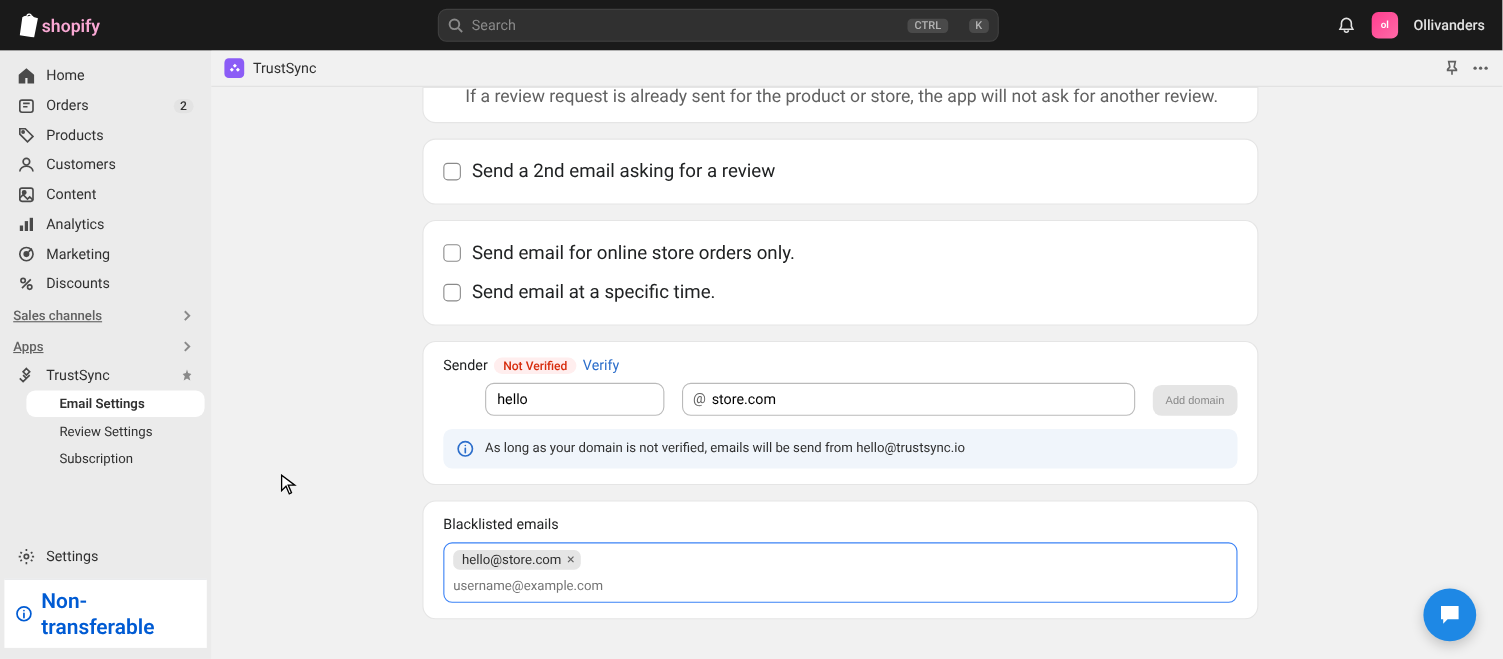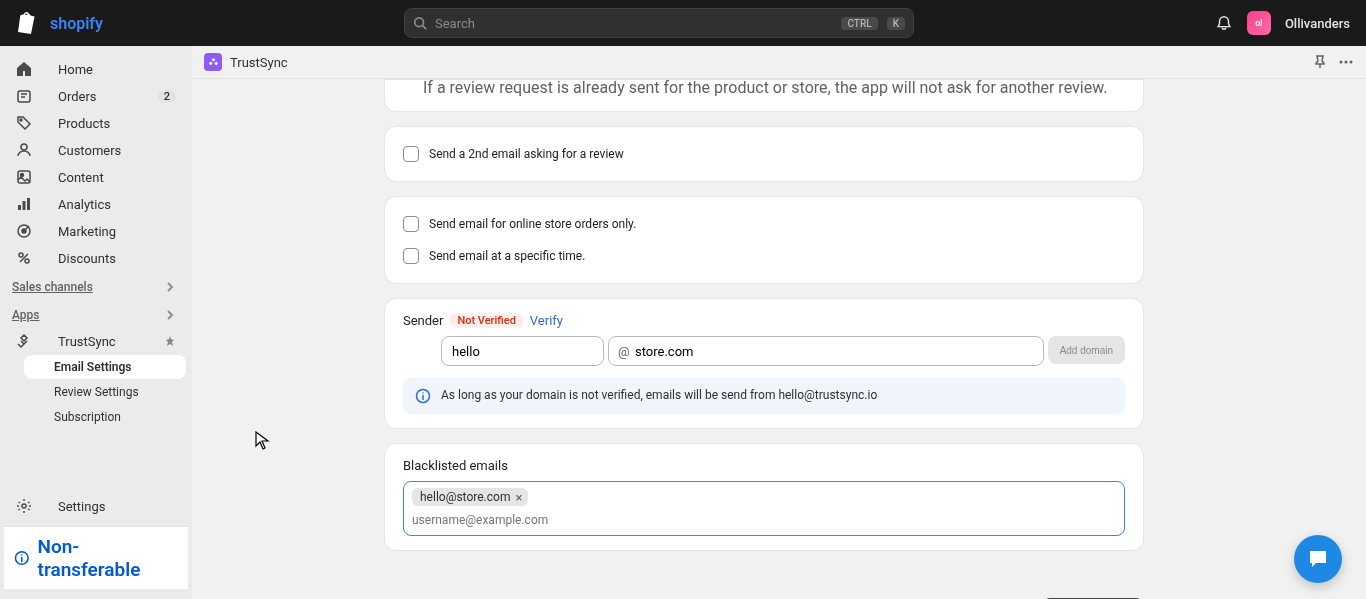--- a/index.html
+++ b/index.html
@@ -1,34 +1,34 @@
 <!DOCTYPE html>
 <html><head>
   <meta charset="utf-8">
   <style>
     * { margin: 0; padding: 0; box-sizing: border-box; }
     body { font-family: -apple-system, BlinkMacSystemFont, 'Segoe UI', Roboto, sans-serif; font-size: 13px; color: #202223; background: #f1f1f1; width: 1366px; height: 599px; overflow: hidden; }
     
     
     .topbar { height: 46px; background: #1a1a1a; display: flex; align-items: center; padding: 0 16px; }
-    .logo { display: flex; align-items: center; color: #3b82f6; font-weight: 600; font-size: 16px; gap: 14px; }
+    .logo { display: flex; align-items: center; color: #f9a8d4; font-weight: 600; font-size: 16px; gap: 2px; }
     .logo-icon { width: 20px; height: 22px; }
     .search-box { margin-left: auto; margin-right: auto; width: 510px; height: 30px; background: #303030; border-radius: 8px; display: flex; align-items: center; padding: 0 8px; position: relative; border: 1px solid #404040; }
     .search-box .search-icon { color: #8a8a8a; margin-right: 8px; }
     .search-box .placeholder { color: #8a8a8a; font-size: 13px; }
-    .kbd-group { margin-left: auto; display: flex; gap: 9px; justify-content: flex-end; }
+    .kbd-group { margin-left: auto; display: flex; gap: 19px; justify-content: flex-end; }
     .kbd { background: #4a4a4a; color: #b5b5b5; padding: 1px 6px; border-radius: 4px; font-size: 10px; font-weight: 500; }
     .topbar-right { display: flex; align-items: center; gap: 14px; }
     .bell-icon { color: #e3e3e3; }
     .avatar { width: 24px; height: 24px; background: linear-gradient(135deg, #ff3e8f, #ff6ba8); border-radius: 6px; display: flex; align-items: center; justify-content: center; color: #fff; font-size: 9px; font-weight: 600; }
     .username { color: #e3e3e3; font-size: 13px; font-weight: 500; }
     
     
     .sidebar { position: absolute; left: 0; top: 46px; width: 192px; height: calc(599px - 46px); background: #ebebeb; padding: 10px 6px; display: flex; flex-direction: column; }
-    .nav-item { display: flex; align-items: center; padding: 5px 10px; border-radius: 8px; color: #303030; font-size: 13px; cursor: pointer; gap: 26px; margin-bottom: 1px; }
+    .nav-item { display: flex; align-items: center; padding: 5px 10px; border-radius: 8px; color: #303030; font-size: 13px; cursor: pointer; gap: 10px; margin-bottom: 1px; }
     .nav-item .nav-icon { width: 16px; height: 16px; color: #4a4a4a; display: flex; align-items: center; justify-content: center; }
     .nav-badge { margin-left: auto; background: #e3e3e3; color: #303030; padding: 0 6px; border-radius: 8px; font-size: 11px; font-weight: 500; min-width: 18px; text-align: center; }
     .nav-section { color: #616161; font-size: 12px; font-weight: 500; padding: 8px 10px 6px 6px; display: flex; align-items: center; text-decoration: underline; }
     .nav-section .chevron { margin-left: auto; color: #8a8a8a; }
     .nav-sub { padding-left: 18px; }
     .nav-sub .nested { padding-left: 30px; font-size: 12px; padding-top: 5px; padding-bottom: 5px; }
     .nav-sub .nested.active { background: #fff; font-weight: 600; border-radius: 8px; }
     .nav-pin { margin-left: auto; color: #8a8a8a; }
     .sidebar-spacer { flex: 1; }
     .non-transferable { margin: 6px -2px 0; display: flex; align-items: center; gap: 8px; padding: 8px 10px; background: #fff; border-top: 1px solid #e1e3e5; color: #005bd3; font-weight: 600; font-size: 19px; }
@@ -39,27 +39,27 @@
     .app-badge { width: 18px; height: 18px; background: #8b5cf6; border-radius: 4px; display: flex; align-items: center; justify-content: center; margin-right: 8px; }
     .app-title { font-size: 13px; color: #303030; }
     .app-header-right { margin-left: auto; display: flex; align-items: center; gap: 10px; color: #616161; }
     
     .main-panel { padding: 0 0 0 192px; }
     .card { background: #fff; border-radius: 12px; margin-bottom: 14px; padding: 14px 18px; border: 1px solid #e5e5e5; width: 760px; }
     .card.slim { padding: 10px 18px 4px; }
     .hint-text { color: #616161; font-size: 16px; padding-left: 20px; margin-top: -4px; margin-bottom: 2px; }
     .checkbox-row { display: flex; align-items: center; gap: 10px; padding: 5px 0; }
     .checkbox { width: 16px; height: 16px; border: 1px solid #8a8a8a; border-radius: 4px; }
-    .checkbox-label { font-size: 12px; }
+    .checkbox-label { font-size: 17px; }
     
     .sender-label { font-size: 13px; margin-bottom: 8px; display: flex; align-items: center; gap: 6px; }
     .not-verified { background: #fee; color: #d72c0d; padding: 1px 8px; border-radius: 10px; font-size: 11px; font-weight: 500; }
     .verify-link { color: #2c6ecb; cursor: pointer; font-size: 13px; }
     
-    .sender-row { display: flex; gap: 4px; align-items: flex-start; padding-left: 38px; }
+    .sender-row { display: flex; gap: 16px; align-items: flex-end; padding-left: 38px; }
     .input { height: 30px; border: 1px solid #bababa; border-radius: 8px; padding: 0 10px; font-size: 13px; font-family: inherit; }
     .input.local { width: 163px; }
     .domain-input-wrap { flex: 1; position: relative; display: flex; }
     .domain-prefix { position: absolute; left: 10px; top: 50%; transform: translateY(-50%); color: #616161; font-size: 13px; }
     .input.domain { width: 100%; padding-left: 26px; }
     .add-domain-btn { background: #e5e5e5; color: #8a8a8a; border: none; border-radius: 8px; padding: 6px 12px; font-size: 10px; height: 28px; cursor: not-allowed; }
     
     .info-banner { margin-top: 12px; background: #f0f5fb; border-radius: 8px; padding: 10px 12px; display: flex; gap: 10px; font-size: 12px; color: #303030; }
     .info-icon { color: #2c6ecb; flex-shrink: 0; }
     

